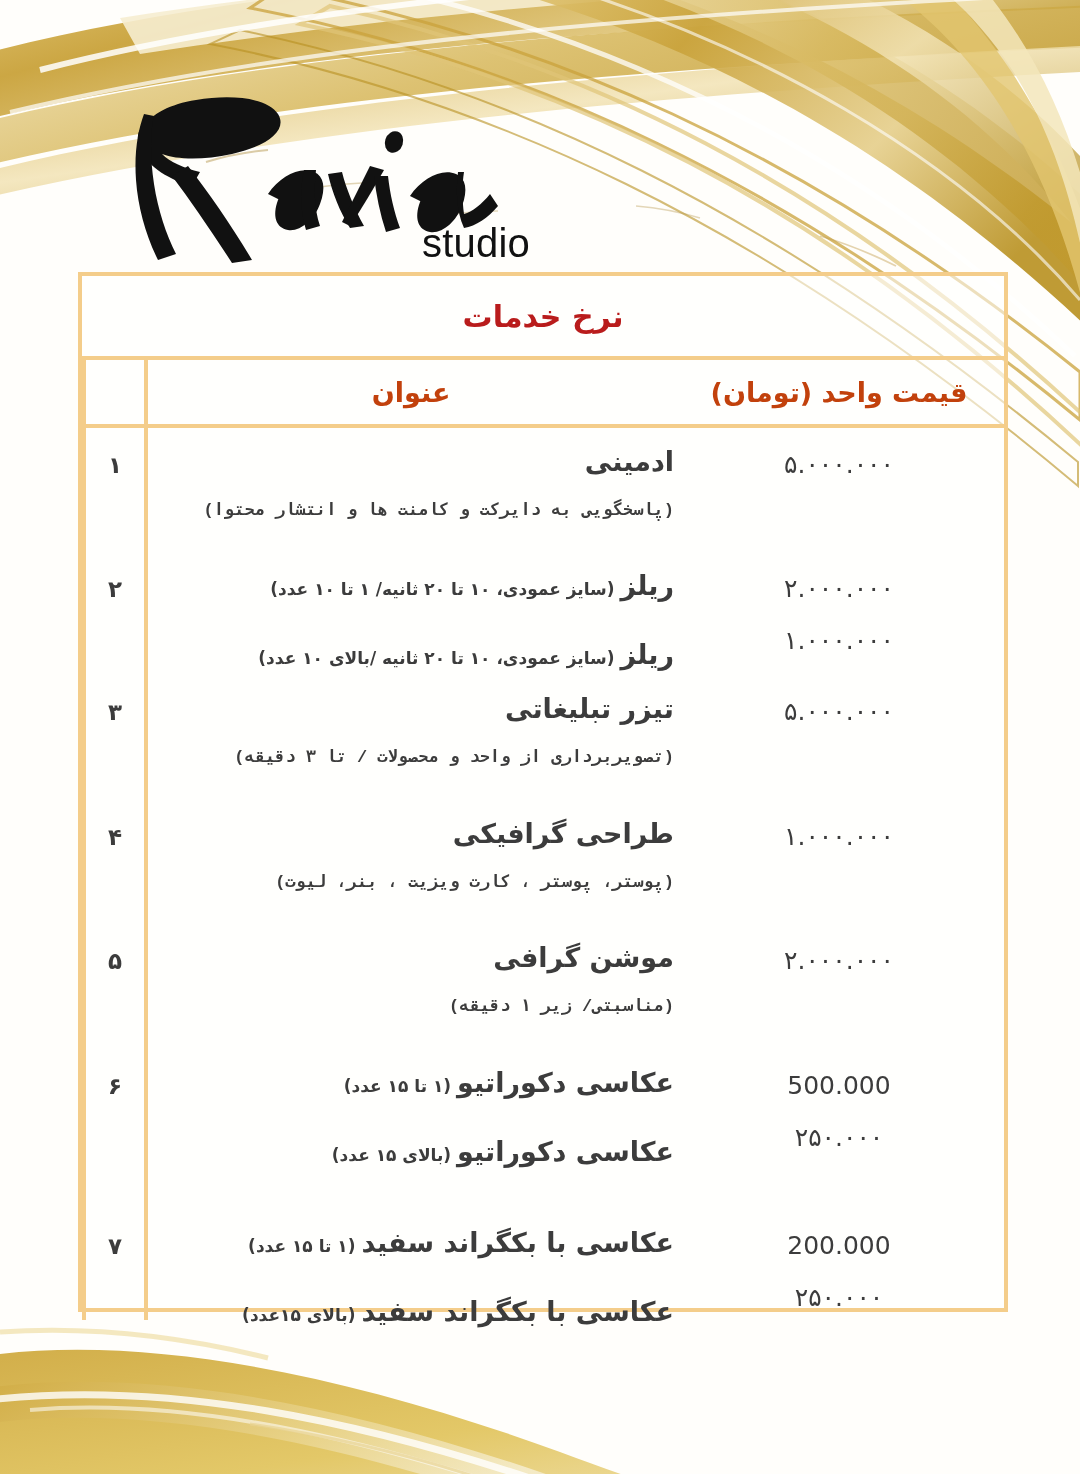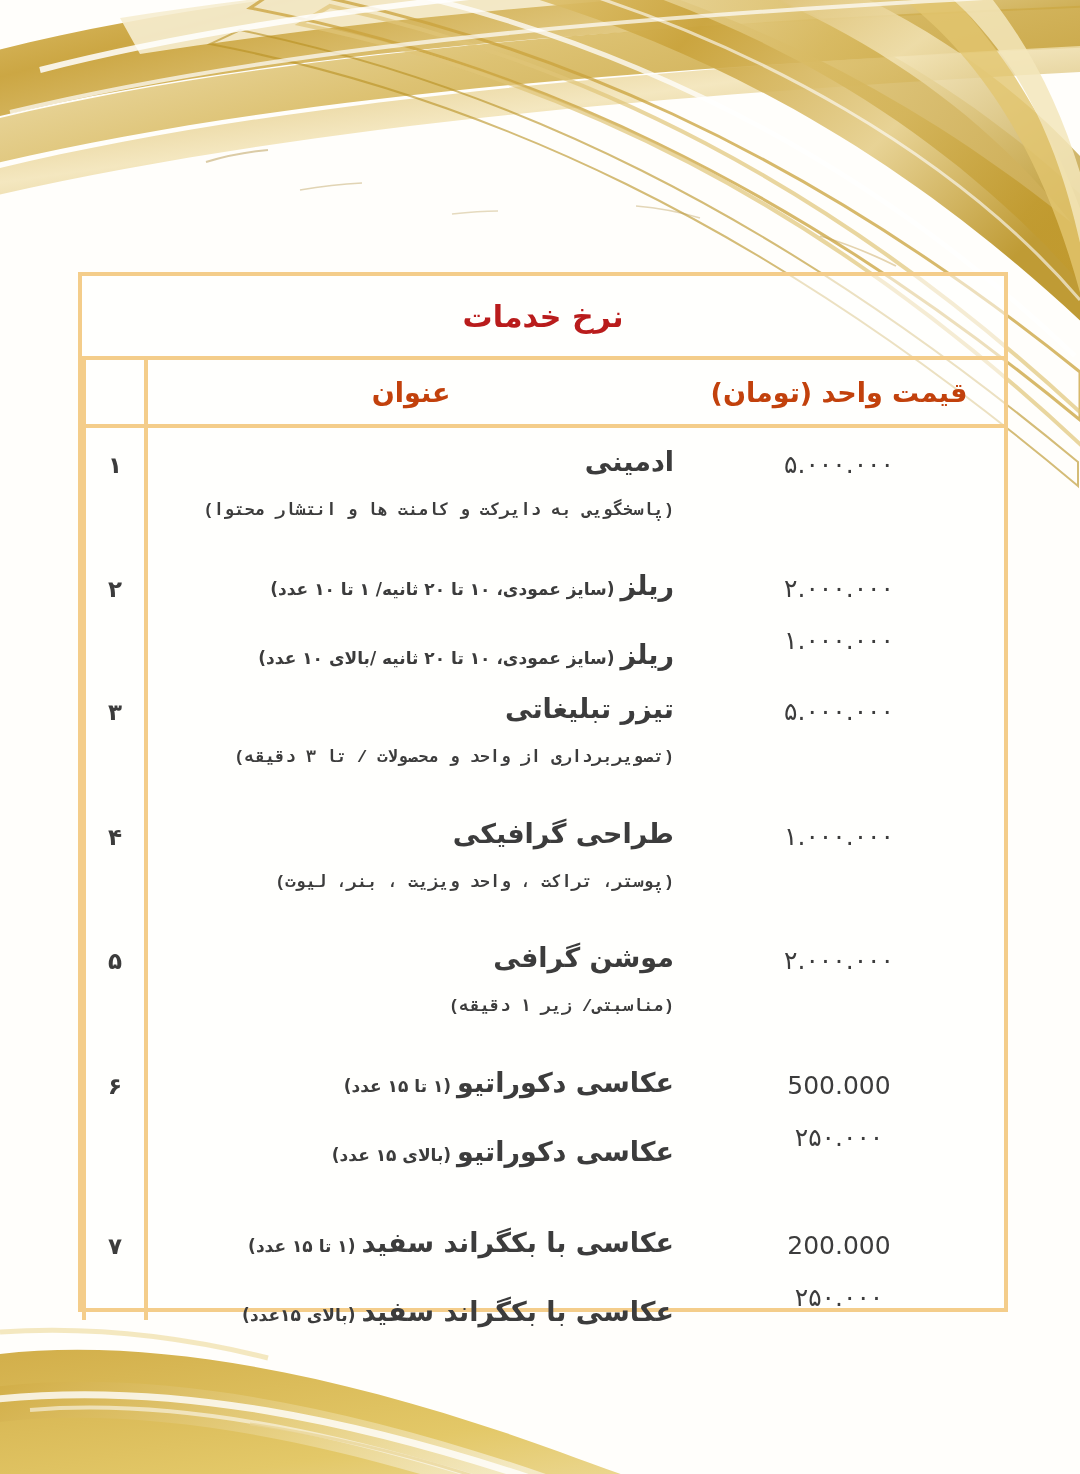--- a/index.html
+++ b/index.html
@@ -256,20 +256,70 @@
     <g>
       <path d="M -40 1360 C 120 1330, 330 1368, 560 1452 C 700 1504, 820 1540, 900 1560 L -40 1560 Z" fill="url(#gBot)"></path>
       <path d="M -40 1392 C 130 1362, 340 1400, 580 1486 L 560 1520 C 330 1436, 120 1398, -40 1428 Z" fill="url(#gBot2)" opacity="0.85"></path>
       <path d="M -40 1404 C 150 1374, 370 1418, 610 1506" fill="none" stroke="#ffffff" stroke-width="7" opacity="0.8"></path>
       <path d="M 30 1410 C 200 1396, 390 1444, 600 1518" fill="none" stroke="#ffffff" stroke-width="4" opacity="0.55"></path>
       <path d="M 250 1424 C 360 1440, 470 1472, 560 1506" fill="none" stroke="#e8d391" stroke-width="3" opacity="0.7"></path>
       <path d="M 0 1332 C 90 1326, 180 1336, 268 1358" fill="none" stroke="#f1e2b2" stroke-width="5" opacity="0.8"></path>
     </g>
   </svg>
 
+  <div class="logo-block">
+    <svg class="logo-mark" viewBox="0 0 440 175" preserveAspectRatio="xMinYMin meet">
+      <g fill="#111111">
+
+        <path d="M52 38
+                 C 60 26, 78 16, 104 12
+                 C 140 6, 176 10, 186 26
+                 C 196 42, 176 58, 140 66
+                 C 112 72, 86 72, 70 66
+                 C 78 74, 92 80, 108 84
+                 L 100 98
+                 C 72 90, 54 76, 48 60
+                 C 44 48, 46 42, 52 38 Z
+                 M 78 32 C 96 24, 132 20, 156 26 C 172 30, 174 40, 156 48 C 134 58, 100 58, 80 50 C 70 46, 70 36, 78 32 Z"></path>
+
+        <path d="M 62 28 C 58 44, 58 70, 62 96 C 66 122, 74 146, 84 166 L 66 172 C 54 148, 46 120, 44 92 C 42 64, 46 42, 52 26 Z"></path>
+        <path d="M 96 78 C 116 104, 140 138, 160 172 L 140 175 C 120 144, 98 112, 80 88 Z"></path>
+
+        <path d="M 176 106
+                 C 188 88, 208 78, 222 84
+                 C 232 88, 234 100, 228 116
+                 C 222 132, 208 144, 196 142
+                 C 184 140, 180 128, 186 112
+                 C 190 100, 200 92, 210 92
+                 C 216 92, 218 96, 216 102
+                 C 212 114, 202 124, 194 124
+                 C 190 124, 190 120, 192 114 Z"></path>
+        <path d="M 224 82 C 222 100, 222 120, 228 138 L 214 142 C 208 122, 208 100, 212 82 Z"></path>
+
+        <path d="M 236 86 C 240 104, 248 124, 258 140 L 272 138 C 262 120, 254 100, 250 84 Z"></path>
+        <path d="M 258 138 C 270 120, 282 100, 292 82 L 278 78 C 268 98, 258 118, 250 134 Z"></path>
+
+        <path d="M 296 88 C 298 106, 302 124, 308 140 L 294 144 C 288 126, 284 106, 282 88 Z"></path>
+
+        <ellipse cx="302" cy="54" rx="9" ry="11" transform="rotate(18 302 54)"></ellipse>
+
+        <path d="M 318 108
+                 C 330 90, 350 80, 364 86
+                 C 374 90, 376 102, 370 118
+                 C 364 134, 350 146, 338 144
+                 C 326 142, 322 130, 328 114
+                 C 332 102, 342 94, 352 94
+                 C 358 94, 360 98, 358 104
+                 C 354 116, 344 126, 336 126
+                 C 332 126, 332 122, 334 116 Z"></path>
+        <path d="M 366 84 C 364 102, 364 122, 372 140 C 384 138, 396 130, 406 118 L 398 106 C 390 116, 380 124, 372 126 C 370 112, 370 96, 372 84 Z"></path>
+      </g>
+    </svg>
+    <div class="logo-sub">studio</div>
+  </div>
 
   <div class="rate-table">
 
     <div class="table-title">نرخ خدمات</div>
 
     <div class="head-row">
       <div class="col-price">
         <span class="head-label">قیمت واحد (تومان)</span>
       </div>
       <div class="col-title">
@@ -316,21 +366,21 @@
             <div class="svc-line"><span class="svc-name">ریلز</span><span class="svc-qual"> (سایز عمودی، ۱۰ تا ۲۰ ثانیه/ ۱ تا ۱۰ عدد)</span></div>
             <div style="height: 38px;"></div>
             <div class="svc-line"><span class="svc-name">ریلز</span><span class="svc-qual"> (سایز عمودی، ۱۰ تا ۲۰ ثانیه /بالای ۱۰ عدد)</span></div>
           </div>
           <div class="cell-title" style="height: 125px; padding-top: 18px;">
             <div class="svc-line"><span class="svc-name">تیزر تبلیغاتی</span></div>
             <div class="svc-desc" style="margin-top: 22px;">(تصویربرداری از واحد و محصولات / تا ۳ دقیقه)</div>
           </div>
           <div class="cell-title" style="height: 124px; padding-top: 18px;">
             <div class="svc-line"><span class="svc-name">طراحی گرافیکی</span></div>
-            <div class="svc-desc" style="margin-top: 22px;">(پوستر، تراکت ، واحد ویزیت ، بنر، لیوت)</div>
+            <div class="svc-desc" style="margin-top: 22px;">(پوستر، پوستر ، کارت ویزیت ، بنر، لیوت)</div>
           </div>
           <div class="cell-title" style="height: 125px; padding-top: 18px;">
             <div class="svc-line"><span class="svc-name">موشن گرافی</span></div>
             <div class="svc-desc" style="margin-top: 22px;">(مناسبتی/ زیر ۱ دقیقه)</div>
           </div>
           <div class="cell-title" style="height: 160px; padding-top: 18px;">
             <div class="svc-line"><span class="svc-name">عکاسی دکوراتیو</span><span class="svc-qual"> (۱ تا ۱۵ عدد)</span></div>
             <div style="height: 38px;"></div>
             <div class="svc-line"><span class="svc-name">عکاسی دکوراتیو</span><span class="svc-qual"> (بالای ۱۵ عدد)</span></div>
           </div>

